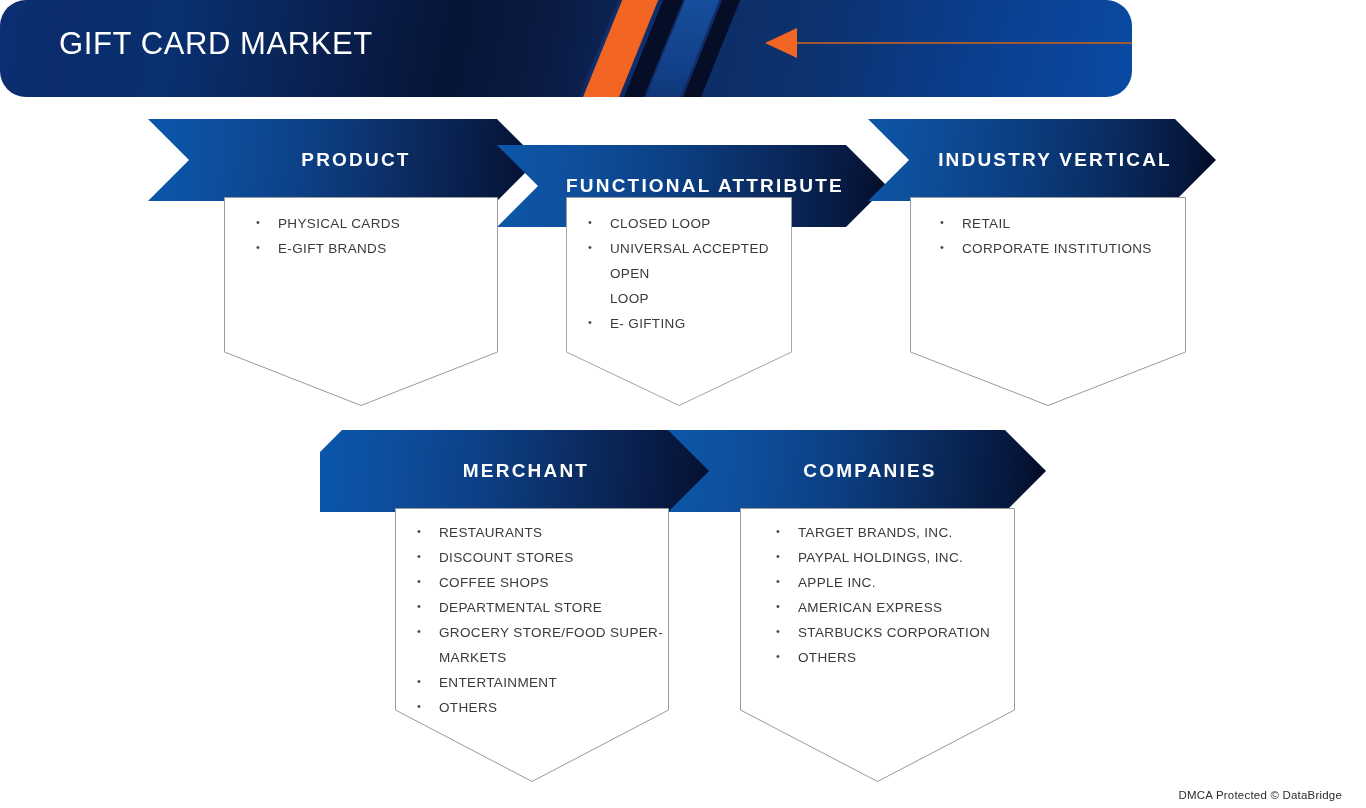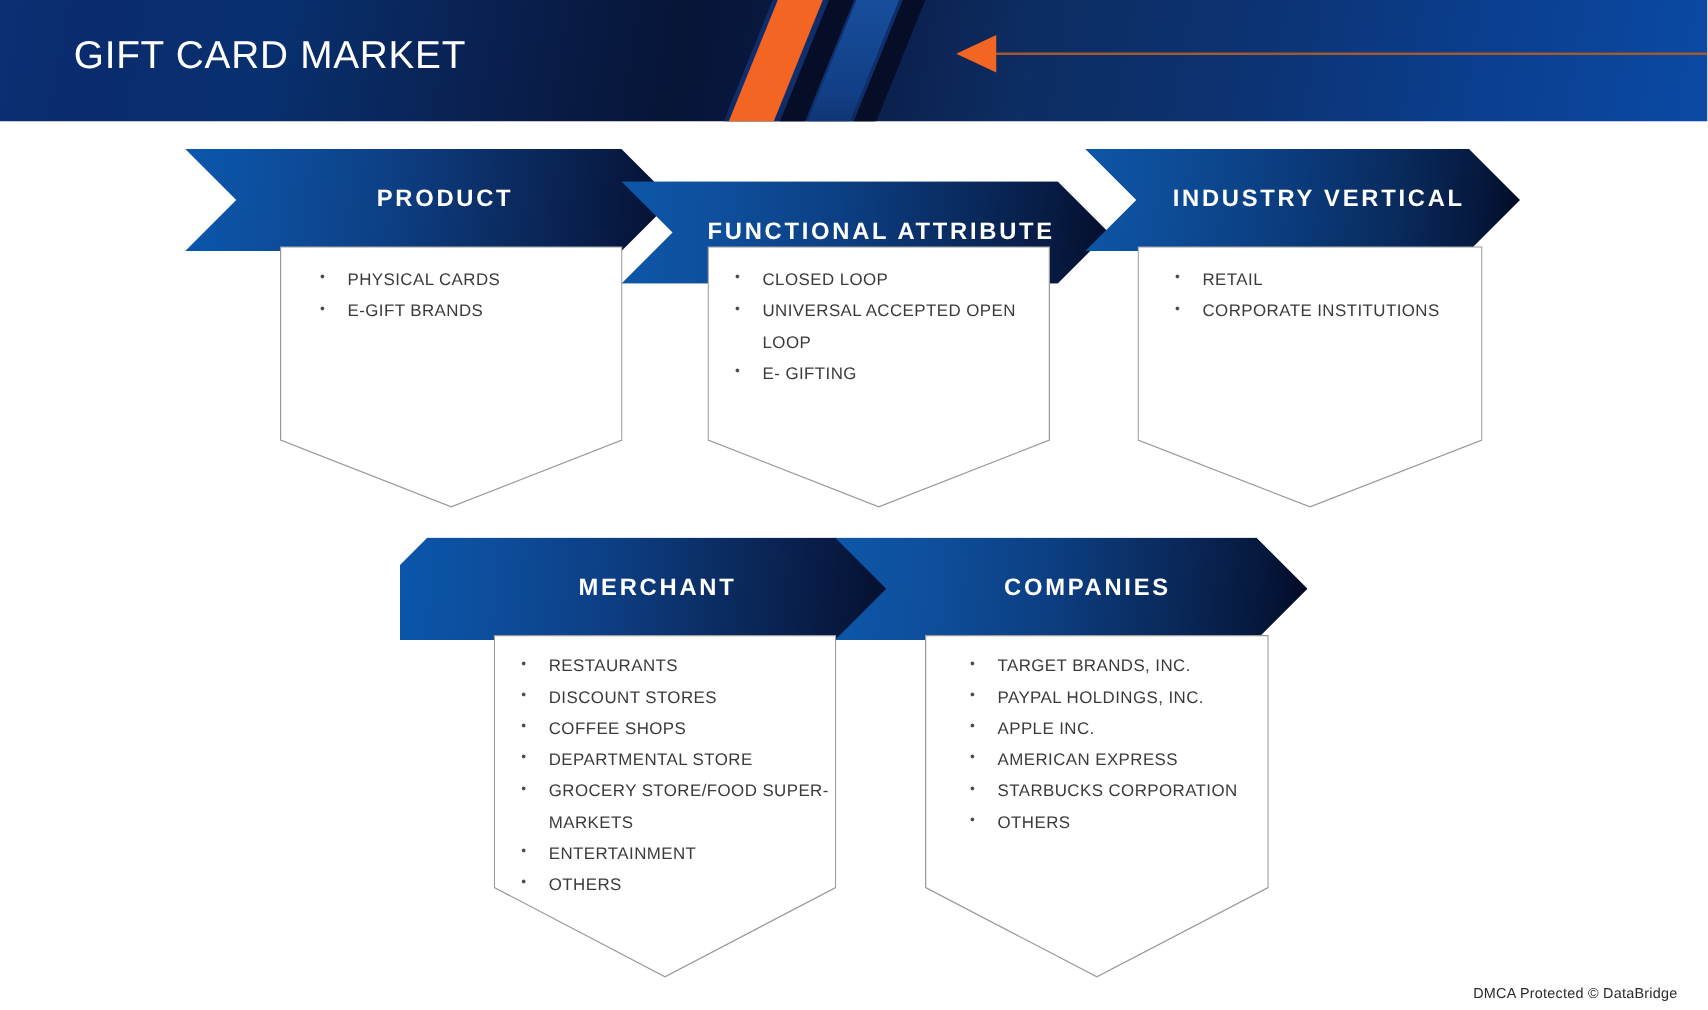--- a/index.html
+++ b/index.html
@@ -14,33 +14,34 @@
     position: relative;
     overflow: hidden;
     font-family: "Liberation Sans", sans-serif;
     -webkit-font-smoothing: antialiased;
   }
 
   
   #header-band {
     position: absolute;
     left: 0; top: 0;
-    width: 1366px; height: 97px;
+    width: 1132px; height: 97px;
     background: linear-gradient(100deg,
         #0b2f73 0%,
         #0a2c6d 6%,
         #08306f 16%,
         #0a1f4d 30%,
         #061436 40%,
         #0a1a42 48%,
         #0d2d63 60%,
         #0c3270 72%,
         #0b3e8e 86%,
         #0a4aa4 100%);
     overflow: hidden;
+    border-radius: 26px;
   }
   .hdr-stripe {
     position: absolute;
     top: -40px;
     height: 190px;
     transform: skewX(-22deg);
   }
   #hdr-stripe-navy-wide {
     left: 596px; width: 120px;
     background: linear-gradient(180deg,#0d2a63 0%, #102f6e 55%, #0a1f4a 100%);
@@ -175,21 +176,21 @@
     content: "\2022";
     position: absolute;
     left: 6px;
     top: -1px;
     font-size: 11px;
     color: #4a4a4a;
   }
 
   #card-product   { left: 224px; top: 197px; width: 274px; height: 210px; }
   #card-product .card-list   { padding: 14px 0 0 26px; }
-  #card-functional{ left: 566px; top: 197px; width: 274px; height: 210px; }
+  #card-functional{ left: 566px; top: 197px; width: 226px; height: 210px; }
   #card-functional .card-list{ padding: 14px 0 0 16px; }
   #card-industry  { left: 910px; top: 197px; width: 276px; height: 210px; }
   #card-industry .card-list  { padding: 14px 0 0 24px; }
 
   #card-merchant  { left: 395px; top: 508px; width: 274px; height: 275px; }
   #card-merchant .card-list  { padding: 12px 0 0 16px; }
   #card-companies { left: 740px; top: 508px; width: 275px; height: 275px; }
   #card-companies .card-list { padding: 12px 0 0 30px; }
 
   .wrap-line {

